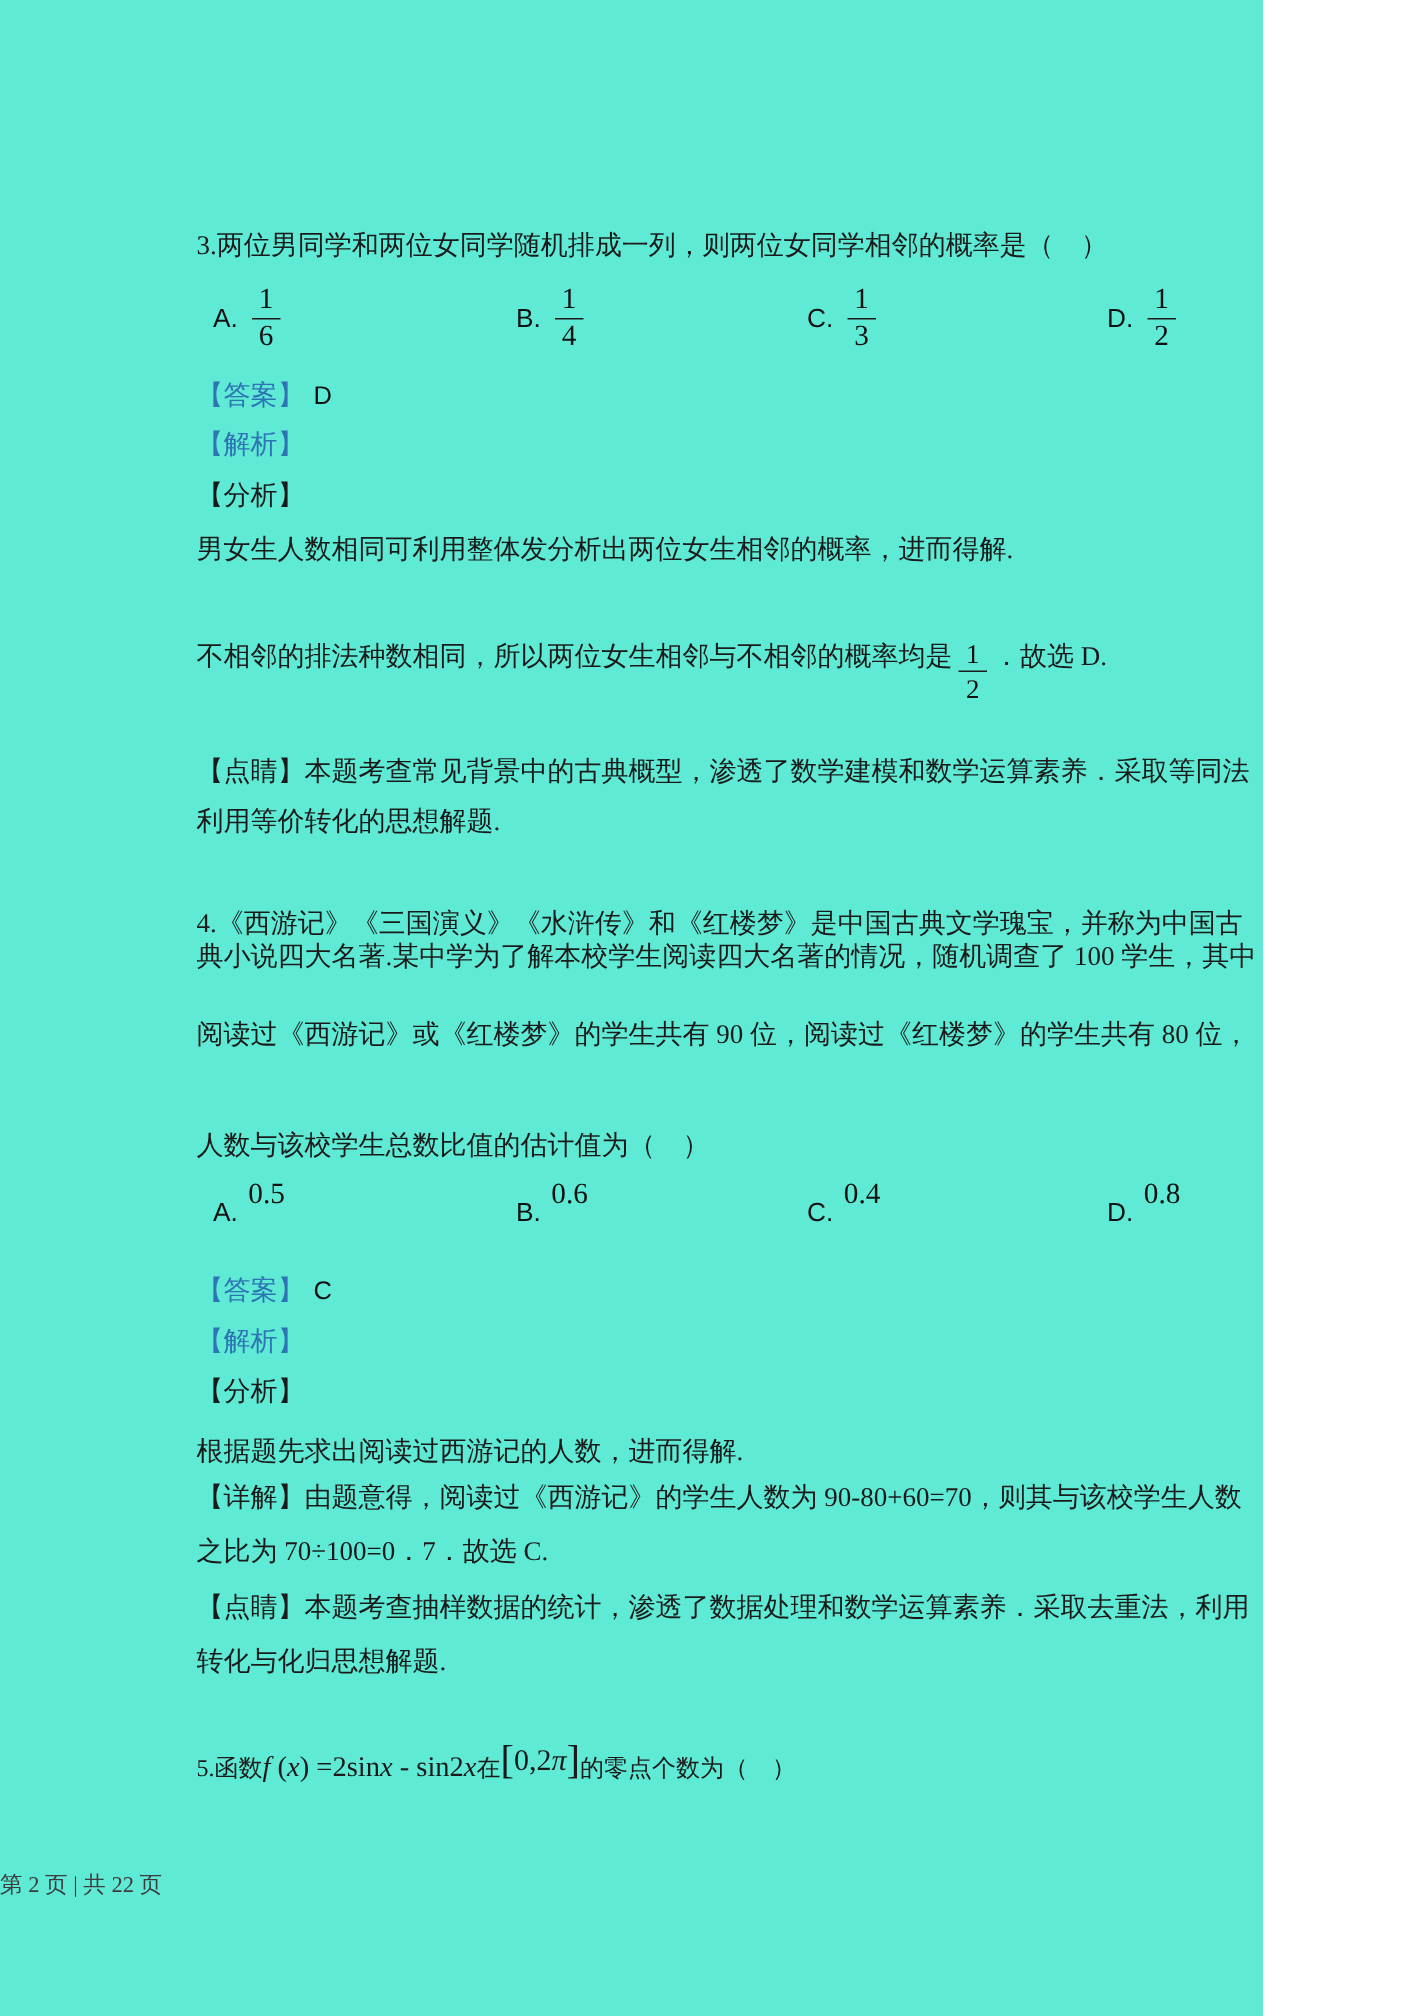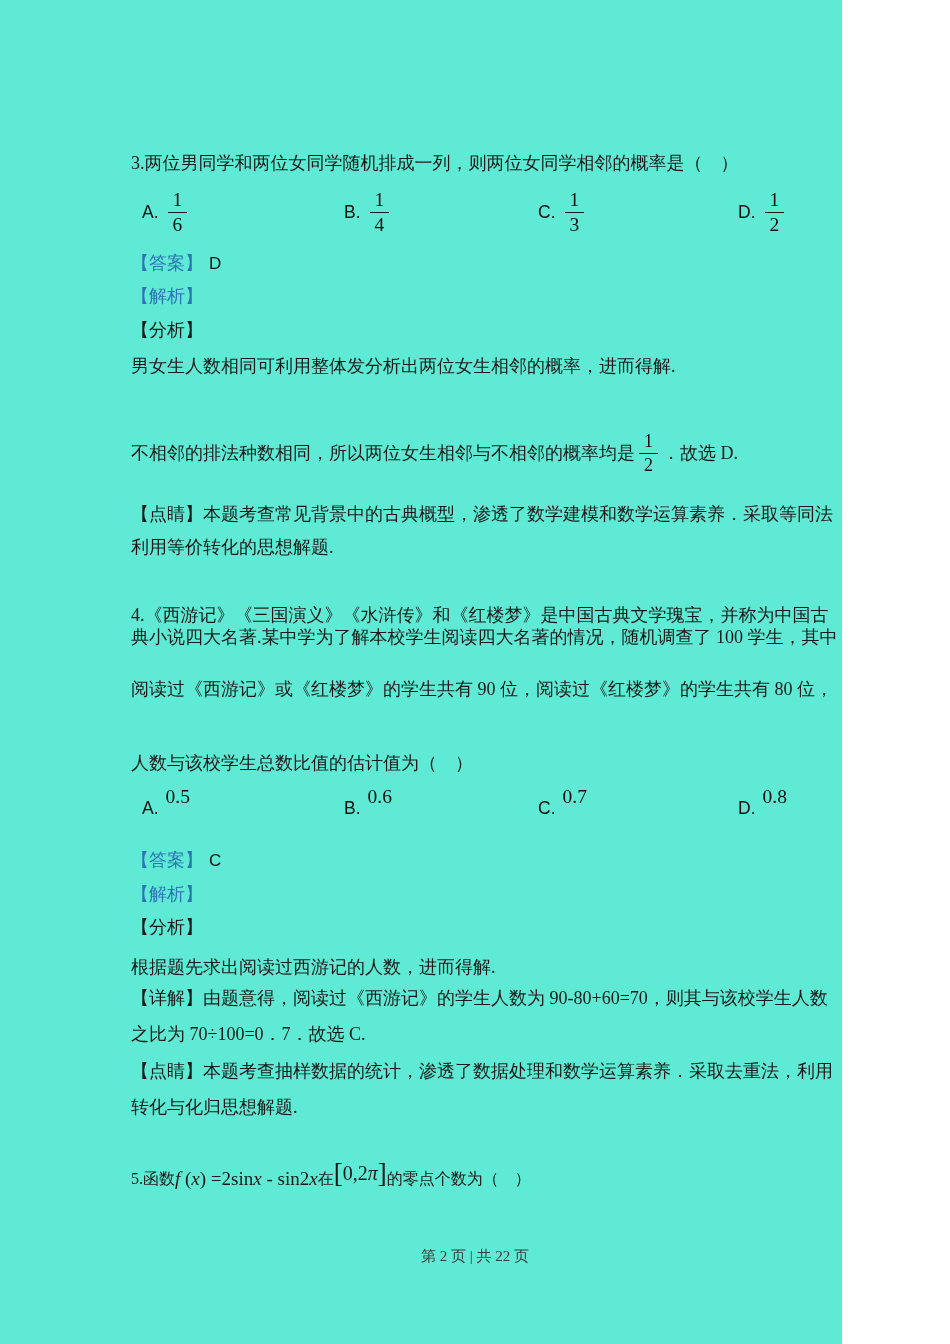--- a/index.html
+++ b/index.html
@@ -14,30 +14,30 @@
   .opt-row { position:absolute; left:0; top:0; width:950px; }
   .opt { position:absolute; display:flex; align-items:center; height:52px; }
   .opt4 { position:absolute; display:flex; align-items:flex-start; height:34px; }
   .opt-letter { font-family:"Liberation Sans","DejaVu Sans",sans-serif; font-size:17.5px; color:#111; }
   .opt4 .opt-letter { margin-top:12px; }
   .opt-val { font-size:19.5px; margin-left:7px; color:#111; }
   .frac { display:inline-block; text-align:center; font-size:19.5px; line-height:1.12; margin-left:9px; color:#111; }
   .frac-num { display:block; border-bottom:1.6px solid #1a1a1a; padding:0 5px 1px 5px; }
   .frac-den { display:block; padding-top:1px; }
   
-  .fracline { display:flex; align-items:center; height:54px; }
+  .fracline { display:flex; align-items:flex-start; height:54px; }
   .fracline .frac { font-size:18px; margin:0 4px; }
   
   .q5row { position:absolute; left:131px; display:flex; align-items:center; height:46px; white-space:nowrap; }
   .math { font-size:19px; }
   .mi { font-style:italic; font-family:"Liberation Serif","DejaVu Serif",serif; }
   .mu { font-style:normal; }
   .interval { position:relative; top:-8px; font-size:20px; }
   .interval .br { font-size:27px; position:relative; top:2px; font-weight:400; }
-  .footer { position:absolute; top:1247px; left:0; width:950px; text-align:center; font-size:15px; color:#3c3c3c; }
+  .footer { position:absolute; top:1247px; left:0; width:950px; font-size:15px; color:#3c3c3c; }
 </style>
 </head>
 <body>
 
 <div class="page">
 
   <div class="line" style="top:152px">3.两位男同学和两位女同学随机排成一列，则两位女同学相邻的概率是（　）</div>
 
   <div class="opt-row" style="top:186px">
     <span class="opt" style="left:142px">
@@ -102,21 +102,21 @@
     <span class="opt4" style="left:142px">
       <span class="opt-letter">A.</span>
       <span class="opt-val">0.5</span>
     </span>
     <span class="opt4" style="left:344px">
       <span class="opt-letter">B.</span>
       <span class="opt-val">0.6</span>
     </span>
     <span class="opt4" style="left:538px">
       <span class="opt-letter">C.</span>
-      <span class="opt-val">0.7</span>
+      <span class="opt-val">0.4</span>
     </span>
     <span class="opt4" style="left:738px">
       <span class="opt-letter">D.</span>
       <span class="opt-val">0.8</span>
     </span>
   </div>
 
   <div class="line" style="top:849px">
     <span class="blue">【答案】</span><span class="ans-letter">C</span>
   </div>

